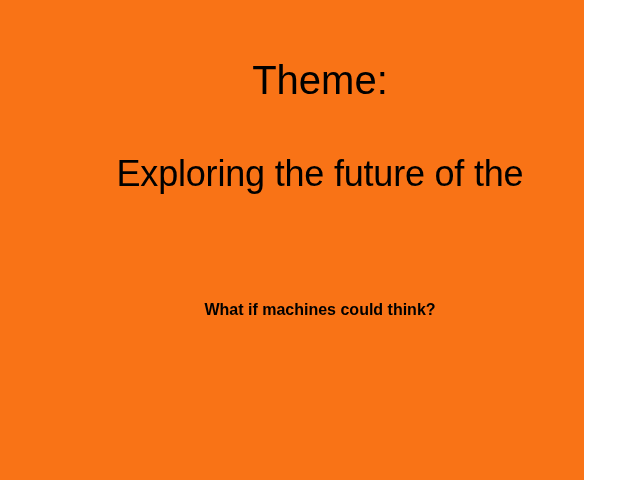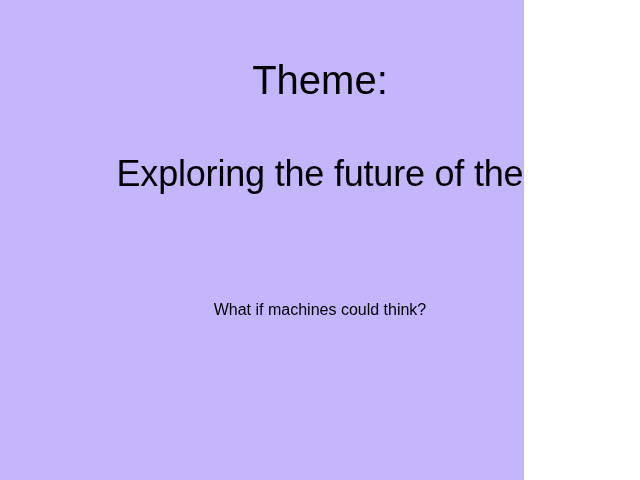--- a/index.html
+++ b/index.html
@@ -11,23 +11,23 @@
     width: 640px;
     height: 480px;
     background: #ffffff;
     font-family: "Liberation Sans", sans-serif;
     color: #000000;
     overflow: hidden;
   }
 
   .slide {
     position: relative;
-    width: 524px;
+    width: 584px;
     height: 480px;
-    background: #c4b5fd;
+    background: #f97316;
     box-sizing: border-box;
   }
 
   .slide-title {
     position: absolute;
     left: 0;
     top: 58px;
     width: 640px;
     text-align: center;
     font-size: 40px;
@@ -58,21 +58,21 @@
   }
 
   .slide-subtitle {
     position: absolute;
     left: 0;
     top: 300px;
     width: 640px;
     text-align: center;
     font-size: 16px;
     line-height: 20px;
-    font-weight: normal;
+    font-weight: bold;
     color: #000000;
     margin: 0;
     white-space: nowrap;
   }
 
   .slide-body {
     position: absolute;
     left: 0;
     top: 340px;
     width: 640px;

